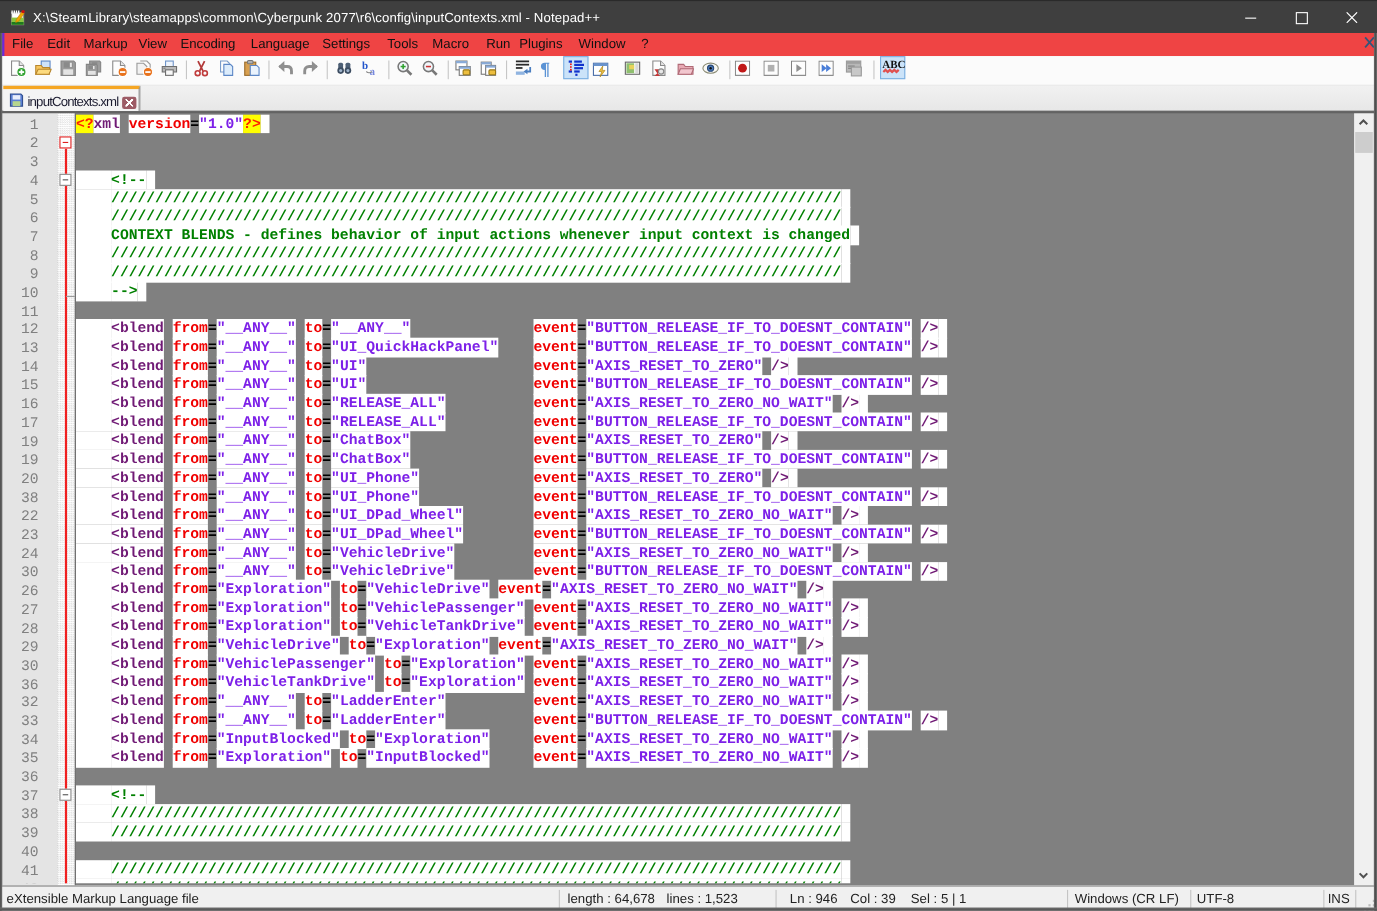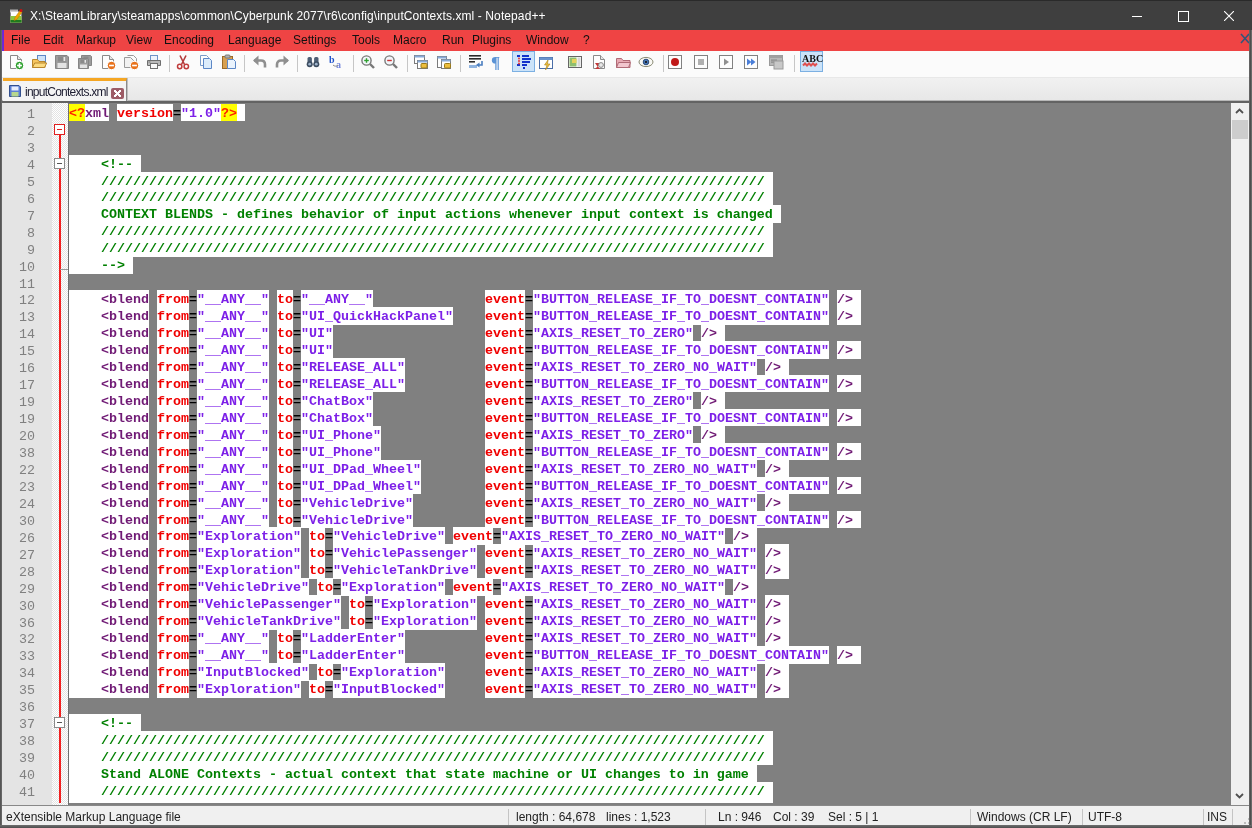--- a/index.html
+++ b/index.html
@@ -703,25 +703,20 @@
       </div>
 <div class="row" style="top:627.15px">
         <i class="w" style="left:0px;width:32px">    </i>
         <i class="c" style="left:32px;width:664px">///////////////////////////////////////////////////////////////////////////////////</i>
         <i class="w" style="left:696px;width:8px"> </i>
       </div>
 <div class="row" style="top:644.1px">
         <i class="w" style="left:0px;width:32px">    </i>
         <i class="c" style="left:32px;width:664px">///////////////////////////////////////////////////////////////////////////////////</i>
         <i class="w" style="left:696px;width:8px"> </i>
-      </div>
-<div class="row" style="top:661.05px">
-        <i class="w" style="left:0px;width:32px">    </i>
-        <i class="c" style="left:32px;width:648px">Stand ALONE Contexts - actual context that state machine or UI changes to in game</i>
-        <i class="w" style="left:680px;width:8px"> </i>
       </div>
 <div class="row" style="top:678px">
         <i class="w" style="left:0px;width:32px">    </i>
         <i class="c" style="left:32px;width:664px">///////////////////////////////////////////////////////////////////////////////////</i>
         <i class="w" style="left:696px;width:8px"> </i>
       </div>
 <div class="row" style="top:694.95px">
         <i class="w" style="left:0px;width:32px">    </i>
         <i class="c" style="left:32px;width:664px">///////////////////////////////////////////////////////////////////////////////////</i>
         <i class="w" style="left:696px;width:8px"> </i>

